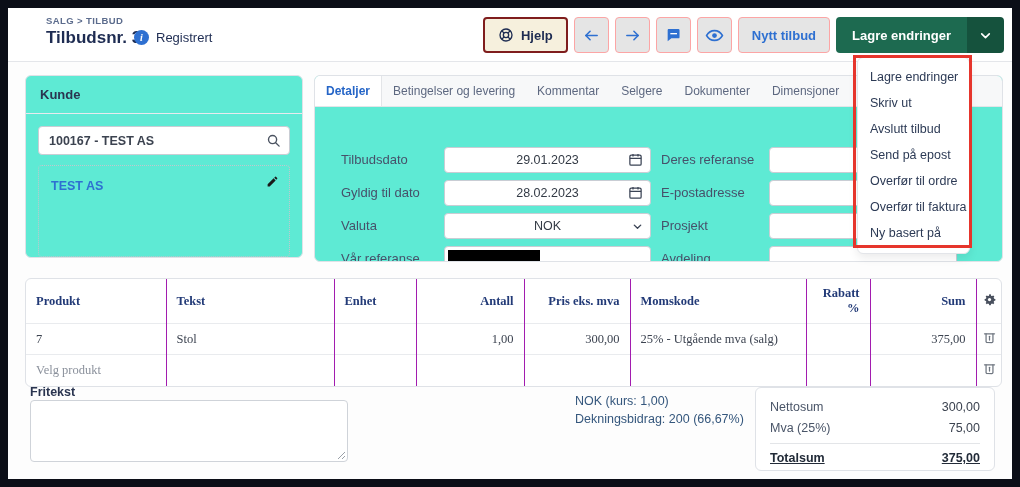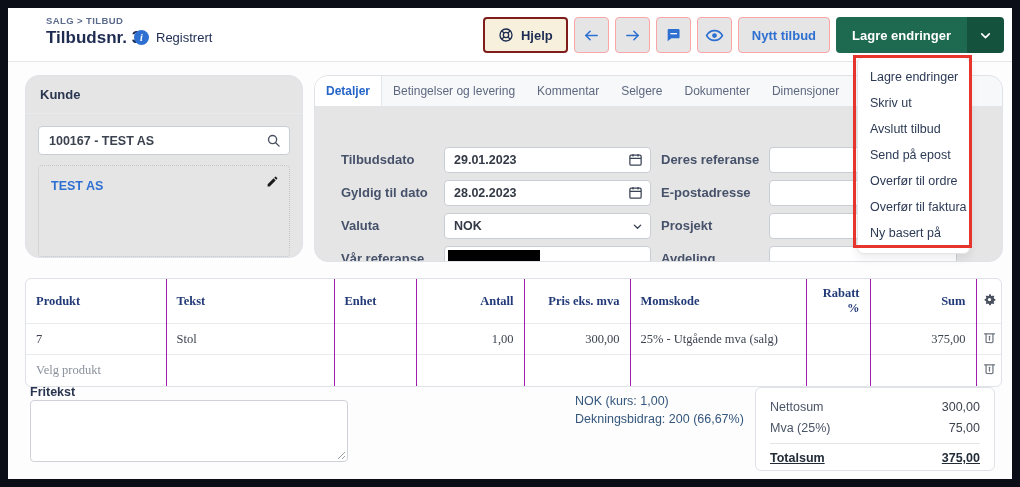--- a/index.html
+++ b/index.html
@@ -42,37 +42,37 @@
     background:#fff; border:1px solid #e3e5e9; border-radius:6px;
     box-shadow:0 4px 10px rgba(0,0,0,.08); padding:6px 0;
   }
   .dropdown .item { height:26px; line-height:26px; padding-left:12px; font-size:12.5px; color:#2c3a55; cursor:pointer; }
   .annotation {
     position:absolute; left:845px; top:47px; width:119px; height:193px; z-index:50;
     border:3px solid #e6352c; pointer-events:none;
   }
 
   
-  .panel { position:absolute; background:#e5e5e5; border:1px solid #dfe2e7; border-radius:14px; }
+  .panel { position:absolute; background:#5eead4; border:1px solid #dfe2e7; border-radius:6px; }
   .kunde { left:17px; top:67px; width:278px; height:183px; }
   .panel-title { font-size:13px; font-weight:700; color:#2a3550; padding:11px 14px; border-bottom:1px solid #e8eaee; }
   .kunde-body { padding:12px; }
   .search-field { position:relative; height:29px; border:1px solid #c9cdd4; border-radius:4px; background:#fff; }
   .search-field input { position:absolute; inset:0; border:0; outline:0; background:transparent;
     padding:0 30px 0 10px; font-size:12.5px; color:#3c4350; font-family:inherit;font-weight:bold; }
   .search-ic { position:absolute; right:8px; top:6px; }
   .cust-box { margin-top:10px; height:92px; border:1px dotted #c3c6cc; border-radius:4px; position:relative; padding:10px 12px; }
   .cust-name { font-size:12.5px; font-weight:700; color:#2e70d1; cursor:pointer; }
   .cust-edit { position:absolute; right:10px; top:9px; cursor:pointer; }
 
-  .details { left:306px; top:67px; width:689px; height:187px; overflow:hidden; }
+  .details { left:306px; top:67px; width:689px; height:187px; overflow:hidden;text-align:center; }
   .tabbar { display:flex; height:31px; background:#f7f8f9; border-bottom:1px solid #e3e5e8; }
   .tab { font-size:12px; color:#5d6880; padding:0 11px; display:flex; align-items:center; white-space:nowrap; cursor:pointer; }
   .tab.active { background:#fff; color:#2565c7; font-weight:700; border-right:1px solid #e3e5e8; }
-  .form { position:relative; height:155px;font-weight:bold; }
+  .form { position:relative; height:155px; }
   .flabel { position:absolute; font-size:13px; color:#46516a; line-height:26px; }
   .ffield { position:absolute; height:26px; border:1px solid #c9cdd4; border-radius:4px; background:#fff;
     font-size:12.5px; color:#333a45; line-height:24px; padding:0 9px; }
   .ffield .fic { position:absolute; right:7px; top:4px; }
   .redact { position:absolute; left:3px; top:3px; bottom:3px; width:45%; background:#000; }
 
   
   .table-wrap { position:absolute; left:17px; top:270px; width:977px;
     background:#fff; border:1px solid #dfe2e7; border-radius:6px; overflow:hidden; }
   table.ptable { width:100%; border-collapse:collapse; table-layout:fixed;font-family:Liberation Serif, serif; }

